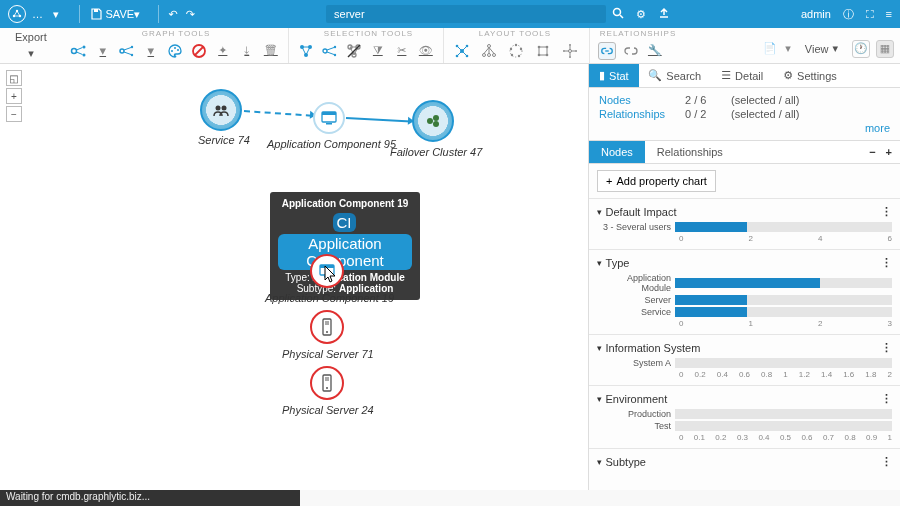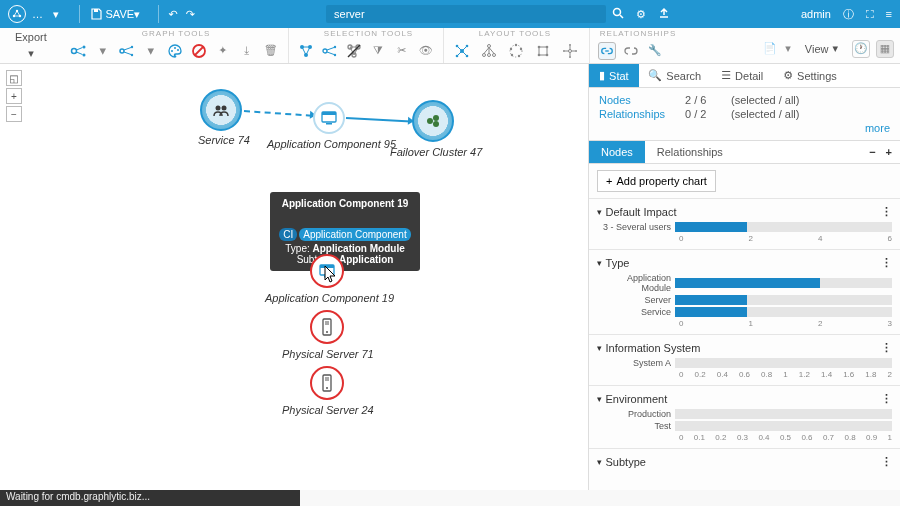--- a/index.html
+++ b/index.html
@@ -18,41 +18,41 @@
 .header .search-box::placeholder { color: #cce7f3; }
 .header .header-icons { display: flex; gap: 12px; align-items: center; }
 .header .header-icons .hi { cursor: pointer; }
 .header .right-group { display: flex; align-items: center; gap: 12px; margin-left: auto; }
 .header .admin-label { font-size: 11px; }
 
 
 .toolbar { height: 36px; background: #fdfdfd; border-bottom: 1px solid #ddd; display: flex; align-items: center; padding: 0 6px; font-size: 11px; color: #555; position: relative; }
 .toolbar .export-btn { display: flex; align-items: center; gap: 4px; padding: 3px 8px; border: 1px solid transparent; cursor: pointer; margin-right: 6px; flex-direction: column;}
 .toolbar .section-label { position: absolute; top: 1px; font-size: 8px; color: #aaa; letter-spacing: 1px; }
-.toolbar .tgroup { display: flex; gap: 6px; align-items: center; height: 100%; border-right: 1px solid #e5e5e5; padding: 0 8px; position: relative; padding-top: 10px; }
+.toolbar .tgroup { display: flex; gap: 6px; align-items: center; height: 100%; border-right: 1px solid #e5e5e5; padding: 0 8px; position: relative; padding-top: 10px; text-decoration: underline; }
 .toolbar .ticon { width: 18px; height: 18px; cursor: pointer; display: flex; align-items: center; justify-content: center; color: #2196d2; }
 .toolbar .ticon.grey { color: #888; }
 .toolbar .view-btn { display: flex; align-items: center; gap: 4px; padding: 3px 8px; cursor: pointer; }
 .tgroup.layout-group .ticon { width: 21px; }
 
 
 .main { display: flex; height: calc(100% - 64px - 16px); }
 .canvas-area { flex: 1; position: relative; background: #fff; }
 .canvas-controls { position: absolute; left: 6px; top: 6px; display: flex; flex-direction: column; gap: 2px; }
 .canvas-controls .cc { width: 16px; height: 16px; border: 1px solid #bbb; background: #fff; font-size: 10px; display: flex; align-items: center; justify-content: center; cursor: pointer; color: #555; }
 
 
 .node-big { position: absolute; width: 42px; height: 42px; border-radius: 50%; background: radial-gradient(circle, #d8ecf6 55%, #71bde0 56%, #4cabd6 100%); border: 2px solid #2196d2; display: flex; align-items: center; justify-content: center; }
 .node-big.small { width: 32px; height: 32px; background: #fff; border: 2px solid #b8dcef; }
 .node-label { position: absolute; font-size: 11px; color: #333; white-space: nowrap; font-style: italic; }
 .node-red { position: absolute; width: 34px; height: 34px; border-radius: 50%; background: #fff; border: 2.5px solid #e03030; display: flex; align-items: center; justify-content: center; }
 
 
 .tooltip-box { position: absolute; background: #3a3a3a; color: #fff; font-size: 10px; padding: 6px 8px; border-radius: 3px; text-align: center; }
-.tooltip-box .tag { background: #2196d2; padding: 1px 4px; font-size: 10px; margin-top: 17px; display: inline-block; border-radius: 6px; }
+.tooltip-box .tag { background: #2196d2; padding: 1px 4px; font-size: 15px; margin-top: 2px; display: inline-block; border-radius: 6px; }
 .tooltip-box .line { margin-top: 2px; }
 
 
 .edge-line { position: absolute; height: 2px; background: #2196d2; transform-origin: left center; }
 .edge-line.dashed { background: none; border-top: 2px dashed #2196d2; height: 0; }
 .edge-arrow { position: absolute; width: 0; height: 0; border-left: 6px solid #2196d2; border-top: 4px solid transparent; border-bottom: 4px solid transparent; }
 
 
 .side-panel { width: 312px; background: #fdfdfd; border-left: 1px solid #ddd; display: flex; flex-direction: column; font-size: 11px; overflow: hidden; }
 .sp-tabs { display: flex; border-bottom: 1px solid #ddd; background: #fff; }

